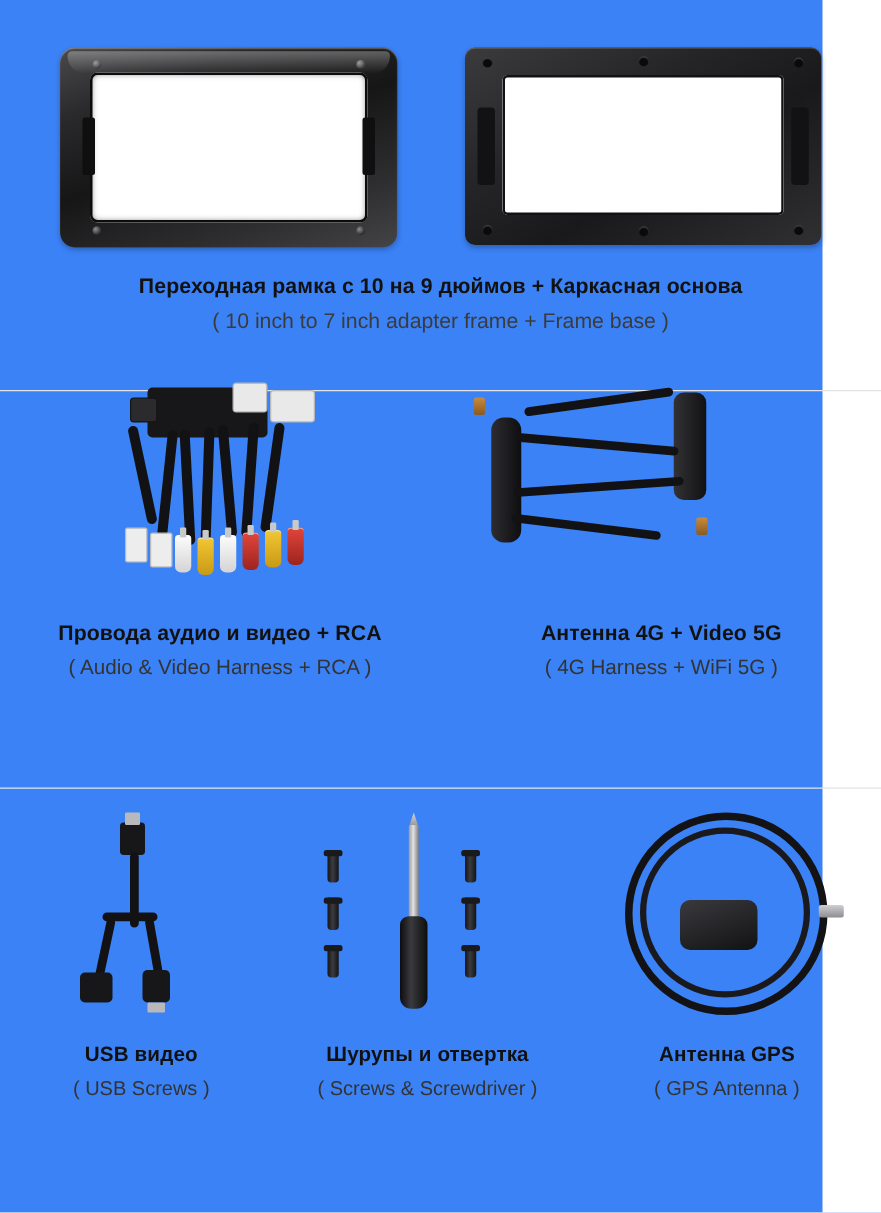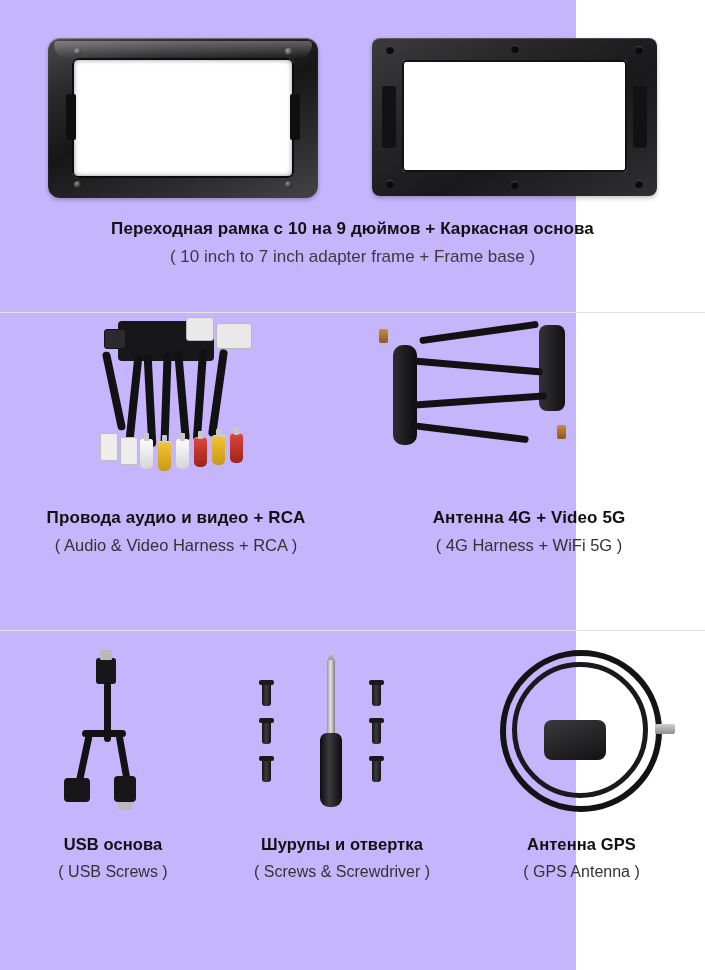--- a/index.html
+++ b/index.html
@@ -10,24 +10,24 @@
   body {
     width: 705px;
     height: 970px;
     font-family: "Liberation Sans", sans-serif;
     color: #1a1a1a;
     overflow: hidden;
     position: relative;
   }
 
   .page {
-    width: 576px;
+    width: 658px;
     height: 970px;
     position: relative;
-    background: #c4b5fd;
+    background: #3b82f6;
   }
 
   
   .cap-ru {
     font-size: 17px;
     font-weight: bold;
     color: #111;
     text-align: center;
     letter-spacing: 0.1px;
     line-height: 1.25;
@@ -162,21 +162,21 @@
     width: 705px;
     height: 1px;
     background: #e3e3e3;
   }
   .sep-1 { top: 312px; }
   .sep-2 { top: 630px; }
 
   
   .sec2 {
     position: absolute;
-    top: 311px; left: 0;
+    top: 300px; left: 0;
     width: 705px; height: 300px;
   }
   .col2 {
     position: absolute;
     top: 0;
     width: 352px;
     height: 300px;
   }
   .col2.left  { left: 0; }
   .col2.right { left: 353px; }
@@ -462,21 +462,21 @@
         <span class="usb-metal" style="left:100px;top:12px;width:12px;height:10px;"></span>
         <span class="wire" style="left:104px;top:44px;width:7px;height:60px;"></span>
         <span class="wire" style="left:80px;top:96px;width:7px;height:56px;transform:rotate(12deg);"></span>
         <span class="wire" style="left:120px;top:96px;width:7px;height:52px;transform:rotate(-10deg);"></span>
         <span class="wire" style="left:82px;top:92px;width:44px;height:7px;border-radius:6px;"></span>
         <span class="usb-plug" style="left:64px;top:140px;width:26px;height:24px;border-radius:4px;"></span>
         <span class="usb-plug" style="left:114px;top:138px;width:22px;height:26px;border-radius:4px;"></span>
         <span class="usb-metal" style="left:118px;top:164px;width:14px;height:8px;"></span>
       </div>
       <div class="col-cap">
-        <div class="cap-ru">USB основа</div>
+        <div class="cap-ru">USB видео</div>
         <div class="cap-en">( USB Screws )</div>
       </div>
     </div>
 
     <div class="col3 c3">
       <div class="col-art">
         <span class="gps-ring"></span>
         <span class="gps-ring2"></span>
         <span class="gps-puck"></span>
         <span class="gps-conn"></span>

